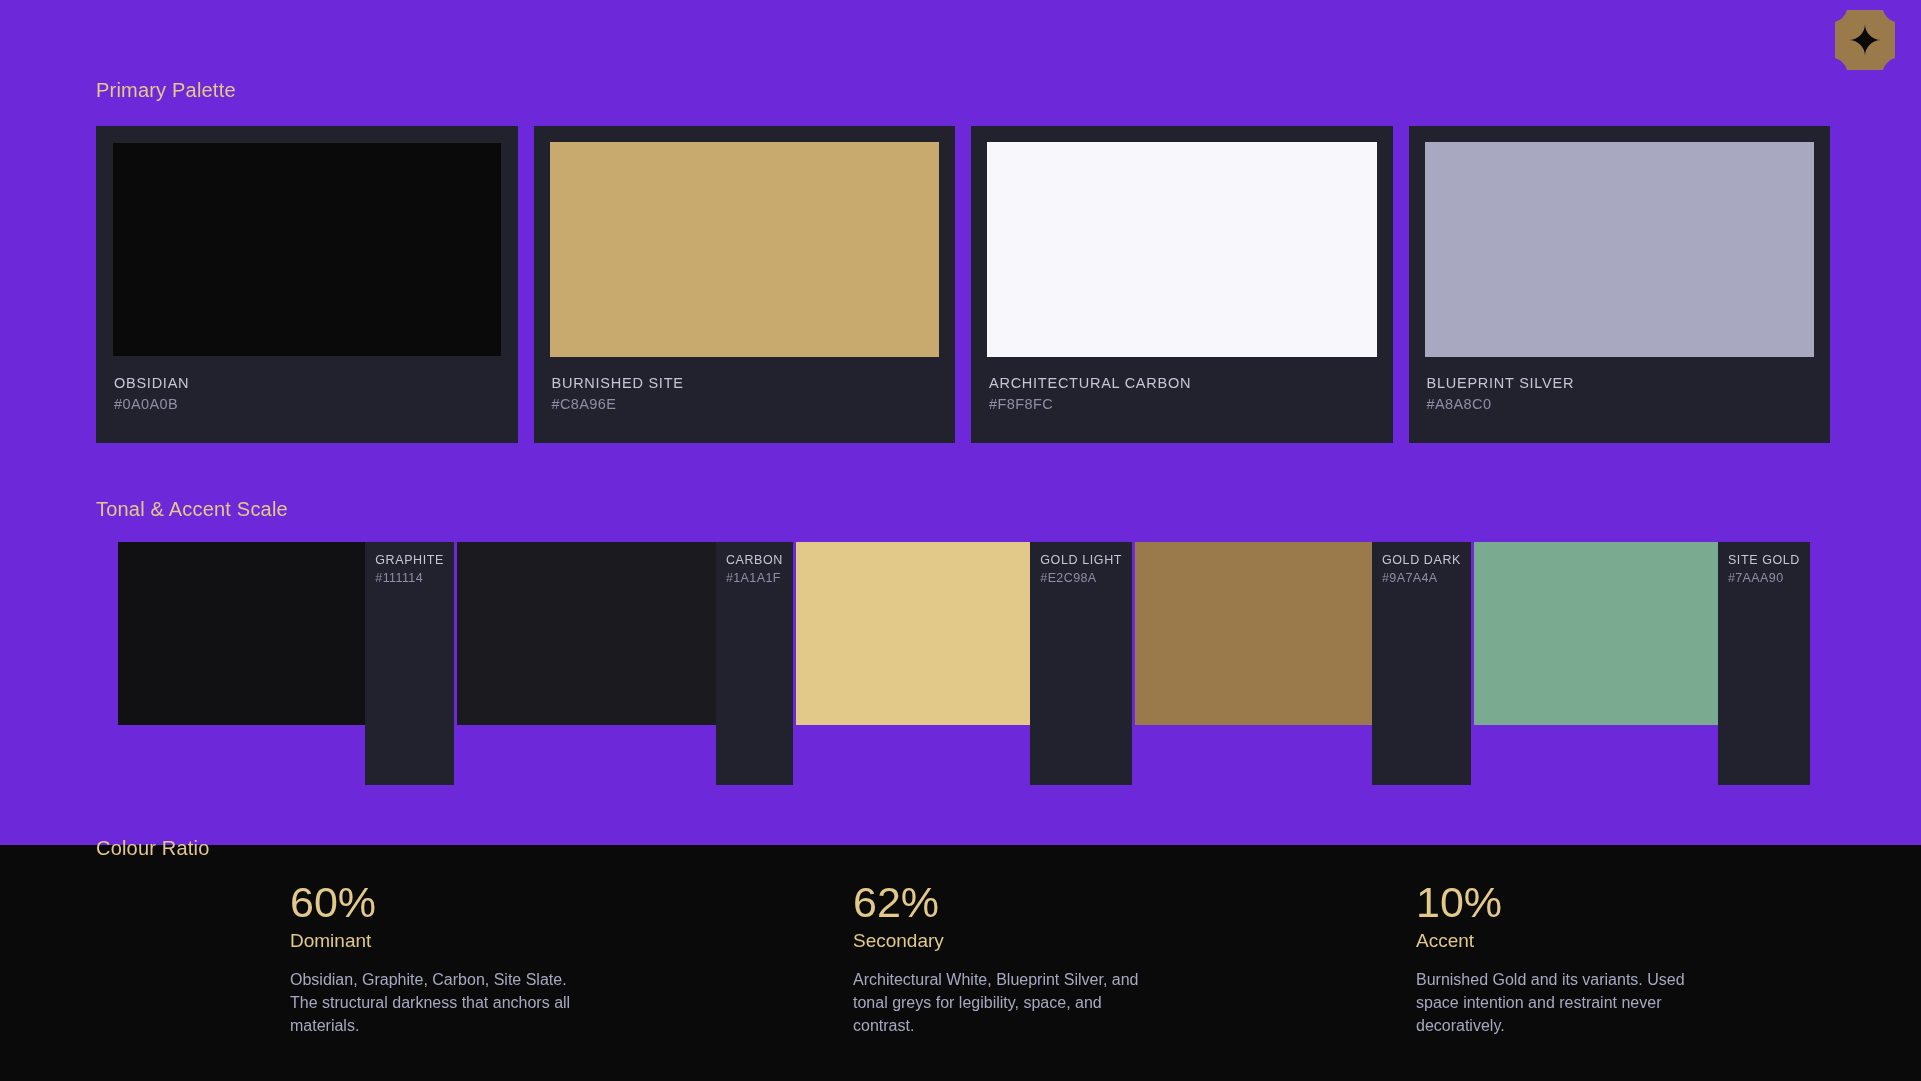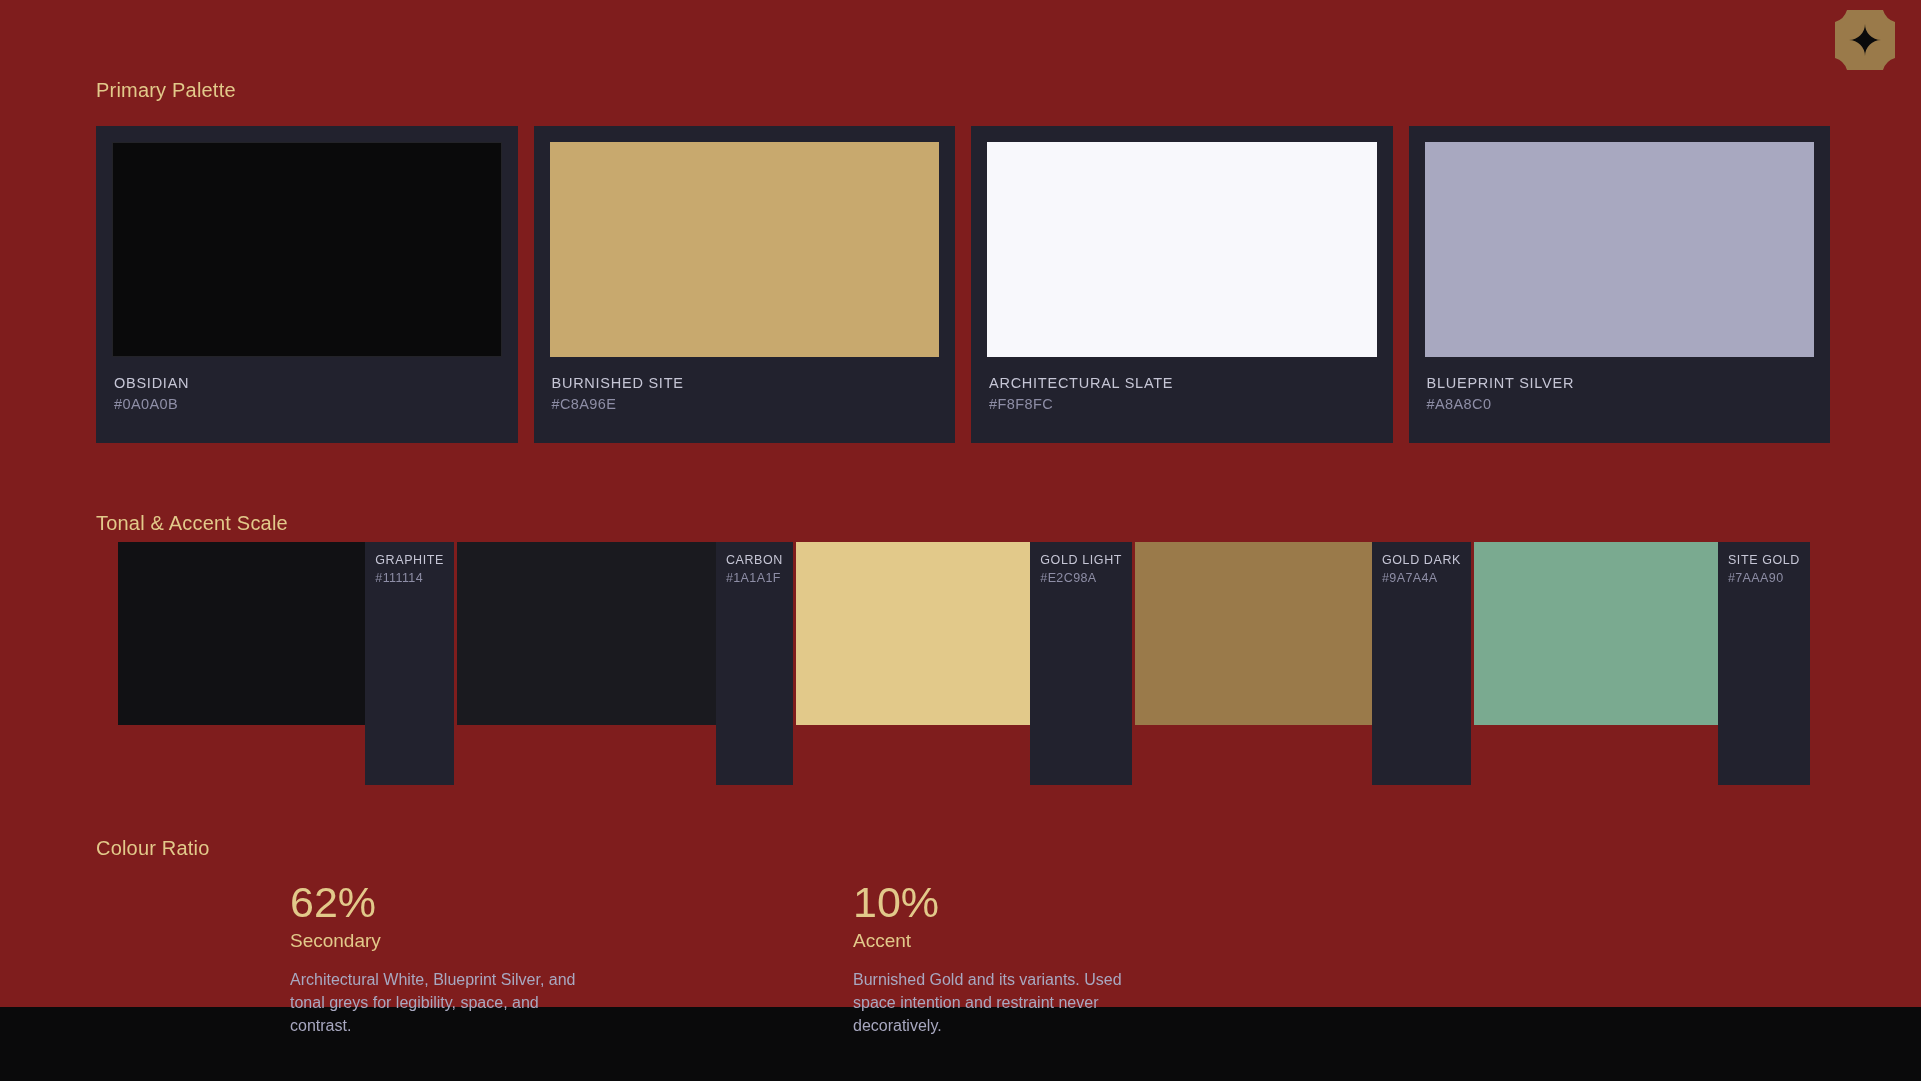--- a/index.html
+++ b/index.html
@@ -13,22 +13,22 @@
 
   body {
     font-family: "Liberation Sans", sans-serif;
     color: #a8a8c0;
     -webkit-font-smoothing: antialiased;
   }
 
   .page {
     position: relative;
     width: 1921px;
-    height: 1007px;
-    background: #7f1d1d;
+    height: 845px;
+    background: #6d28d9;
   }
 
   
   .logo-mark {
     position: absolute;
     top: 10px;
     left: 1835px;
     width: 60px;
     height: 60px;
   }
@@ -37,21 +37,21 @@
   .section-title {
     position: absolute;
     left: 96px;
     font-size: 20px;
     font-weight: 400;
     letter-spacing: 0.2px;
     color: #e2c98a;
     white-space: nowrap;
   }
   .section-title.primary   { top: 79px; }
-  .section-title.tonal     { top: 512px; }
+  .section-title.tonal     { top: 498px; }
   .section-title.ratio     { top: 837px; }
 
   
   .primary-row {
     position: absolute;
     left: 96px;
     top: 126px;
     width: 1734px;
     height: 317px;
     display: flex;
@@ -174,21 +174,21 @@
     <div class="primary-card">
       <div class="primary-chip" style="background:#C8A96E; border-color:transparent"></div>
       <div class="primary-meta">
         <div class="swatch-name">BURNISHED SITE</div>
         <div class="swatch-hex">#C8A96E</div>
       </div>
     </div>
     <div class="primary-card">
       <div class="primary-chip" style="background:#F8F8FC; border-color:transparent"></div>
       <div class="primary-meta">
-        <div class="swatch-name">ARCHITECTURAL SLATE</div>
+        <div class="swatch-name">ARCHITECTURAL CARBON</div>
         <div class="swatch-hex">#F8F8FC</div>
       </div>
     </div>
     <div class="primary-card">
       <div class="primary-chip" style="background:#A8A8C0; border-color:transparent"></div>
       <div class="primary-meta">
         <div class="swatch-name">BLUEPRINT SILVER</div>
         <div class="swatch-hex">#A8A8C0</div>
       </div>
     </div>
@@ -230,20 +230,25 @@
       <div class="tonal-meta">
         <div class="swatch-name">SITE GOLD</div>
         <div class="swatch-hex">#7AAA90</div>
       </div>
     </div>
   </div>
 
   <div class="section-title ratio">Colour Ratio</div>
 
   <div class="ratio-row">
+    <div class="ratio-col">
+      <div class="ratio-pct">60%</div>
+      <div class="ratio-label">Dominant</div>
+      <div class="ratio-desc">Obsidian, Graphite, Carbon, Site Slate. The structural darkness that anchors all materials.</div>
+    </div>
     <div class="ratio-col">
       <div class="ratio-pct">62%</div>
       <div class="ratio-label">Secondary</div>
       <div class="ratio-desc">Architectural White, Blueprint Silver, and tonal greys for legibility, space, and contrast.</div>
     </div>
     <div class="ratio-col">
       <div class="ratio-pct">10%</div>
       <div class="ratio-label">Accent</div>
       <div class="ratio-desc">Burnished Gold and its variants. Used space intention and restraint never decoratively.</div>
     </div>

